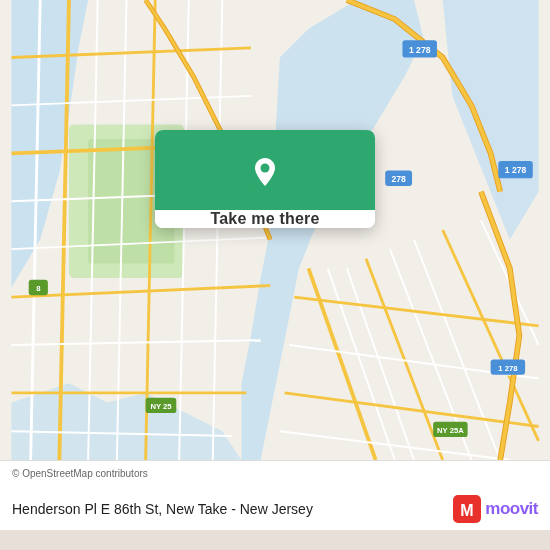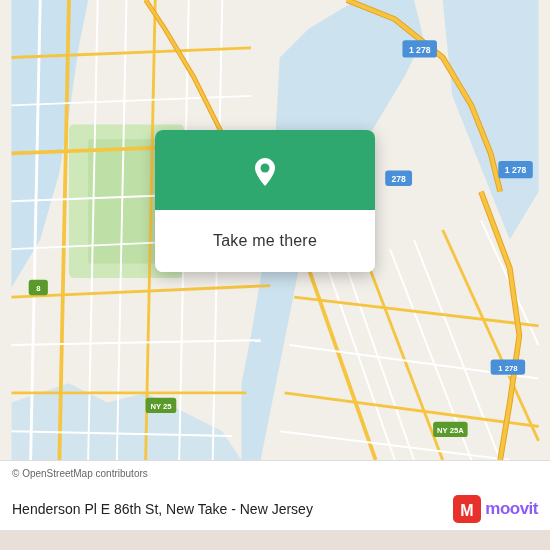--- a/index.html
+++ b/index.html
@@ -51,25 +51,25 @@
       align-items: center;
     }
 
     .location-pin {
       width: 44px;
       height: 44px;
     }
 
     #card-button {
       width: 100%;
-      padding: 22px 10px;
+      padding: 0 10px;
       background: white;
       border: none;
       font-size: 16px;
-      font-weight: 400;
+      font-weight: 700;
       color: #333;
       cursor: pointer;
       text-align: center;
       letter-spacing: 0.2px;
     }
 
     
     #bottom-bar {
       width: 550px;
       height: 70px;

